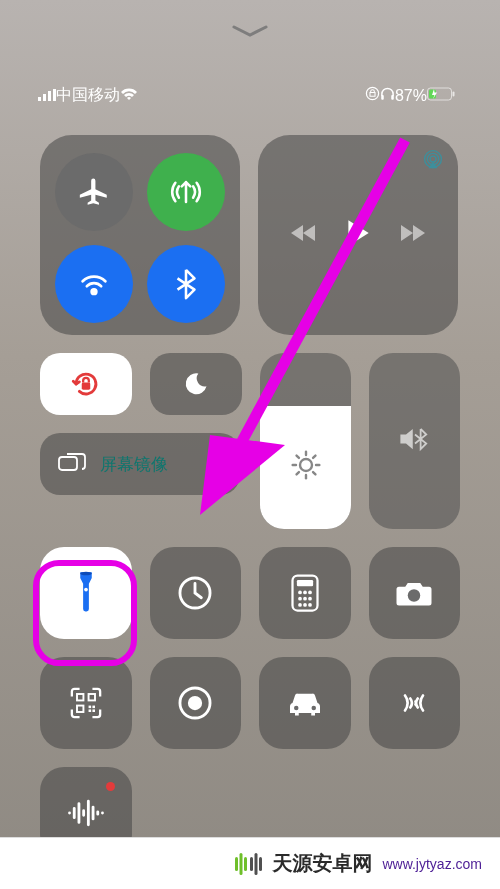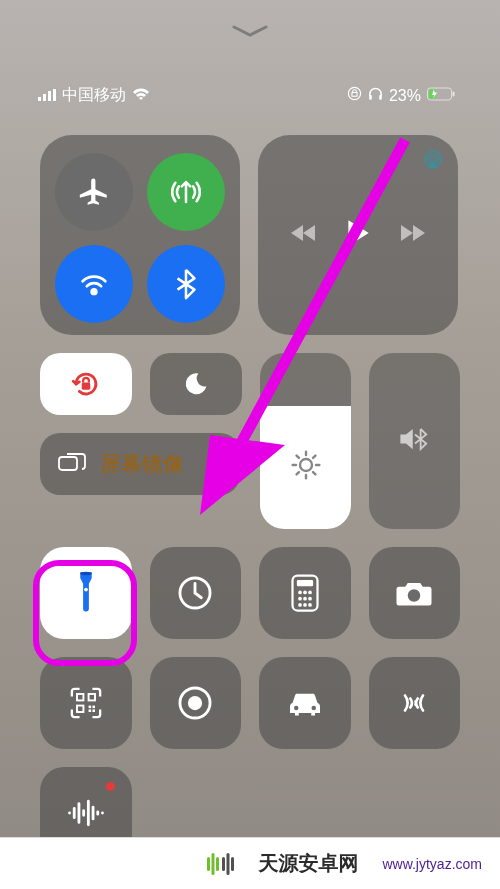--- a/index.html
+++ b/index.html
@@ -21,21 +21,21 @@
     position: absolute;
     top: 85px;
     left: 0; right: 0;
     padding: 0 45px 0 38px;
     display: flex;
     justify-content: space-between;
     align-items: center;
     font-size: 16px;
     font-weight: 500;
   }
-  .statusbar .left, .statusbar .right { display: flex; align-items: center; gap: 6px; }
+  .statusbar .left, .statusbar .right { display: flex; align-items: center; }
   .cc {
     position: absolute;
     top: 135px;
     left: 40px;
     right: 40px;
   }
   .row { display: flex; gap: 18px; margin-bottom: 18px; }
   .tile {
     background: rgba(70,70,70,0.55);
     border-radius: 28px;
@@ -79,30 +79,30 @@
   }
   .watermark {
     position:absolute;
     bottom:0; left:0; right:0;
     height:52px;
     background:#fff;
     display:flex;
     align-items:center;
     justify-content:flex-end;
     padding-right:18px;
-    gap:20px;
+    gap:6px;
     border-top:1px solid #ddd;
   }
   .wm-logo {
     width:34px; height:34px;
     display:flex; align-items:center; justify-content:center;
   }
   .wm-text1 { font-size:20px; font-weight:700; color:#2b2b2b; }
   .wm-text2 { font-size:14px; color:#4c1d95; margin-left:4px; }
-  .sm-label { color:#a16207; font-size:21px; }
+  .sm-label { color:#0f766e; font-size:17px; }
 </style>
 </head>
 <body>
 
 <div class="grabber">
   <svg width="36" height="14" viewBox="0 0 36 14">
       <path d="M2 2 L18 10 L34 2" stroke="currentColor" stroke-width="3" fill="none" stroke-linecap="round"></path>
     </svg>
 </div>
 
@@ -130,21 +130,21 @@
           <path d="M6 7 V6 a2 2 0 0 1 4 0 V7 M5.3 7 h5.4 v4 h-5.4 z" stroke="#fff" stroke-width="1.1" fill="none"></path>
         </svg>
     </span>
     <span>
       <svg width="15" height="14" viewBox="0 0 16 14">
           <path d="M2 9 V7 a6 6 0 0 1 12 0 V9" stroke="#fff" stroke-width="1.6" fill="none"></path>
           <rect x="1.3" y="8" width="2.7" height="5" rx="1" fill="#fff"></rect>
           <rect x="12" y="8" width="2.7" height="5" rx="1" fill="#fff"></rect>
         </svg>
     </span>
-    <span>23%</span>
+    <span>87%</span>
     <span>
       <svg width="28" height="14" viewBox="0 0 28 14">
           <rect x="0.5" y="1" width="24" height="12" rx="3" stroke="#fff" stroke-width="1" fill="none" opacity="0.6"></rect>
           <rect x="2" y="2.5" width="7" height="9" rx="1.5" fill="#61d856"></rect>
           <rect x="25.5" y="4.5" width="2" height="5" rx="1" fill="#fff" opacity="0.7"></rect>
           <path d="M7 2 L5 8 h2.5 L6 12 L10 5.5 h-2.5 Z" fill="#fff"></path>
         </svg>
     </span>
   </div>
 </div>

